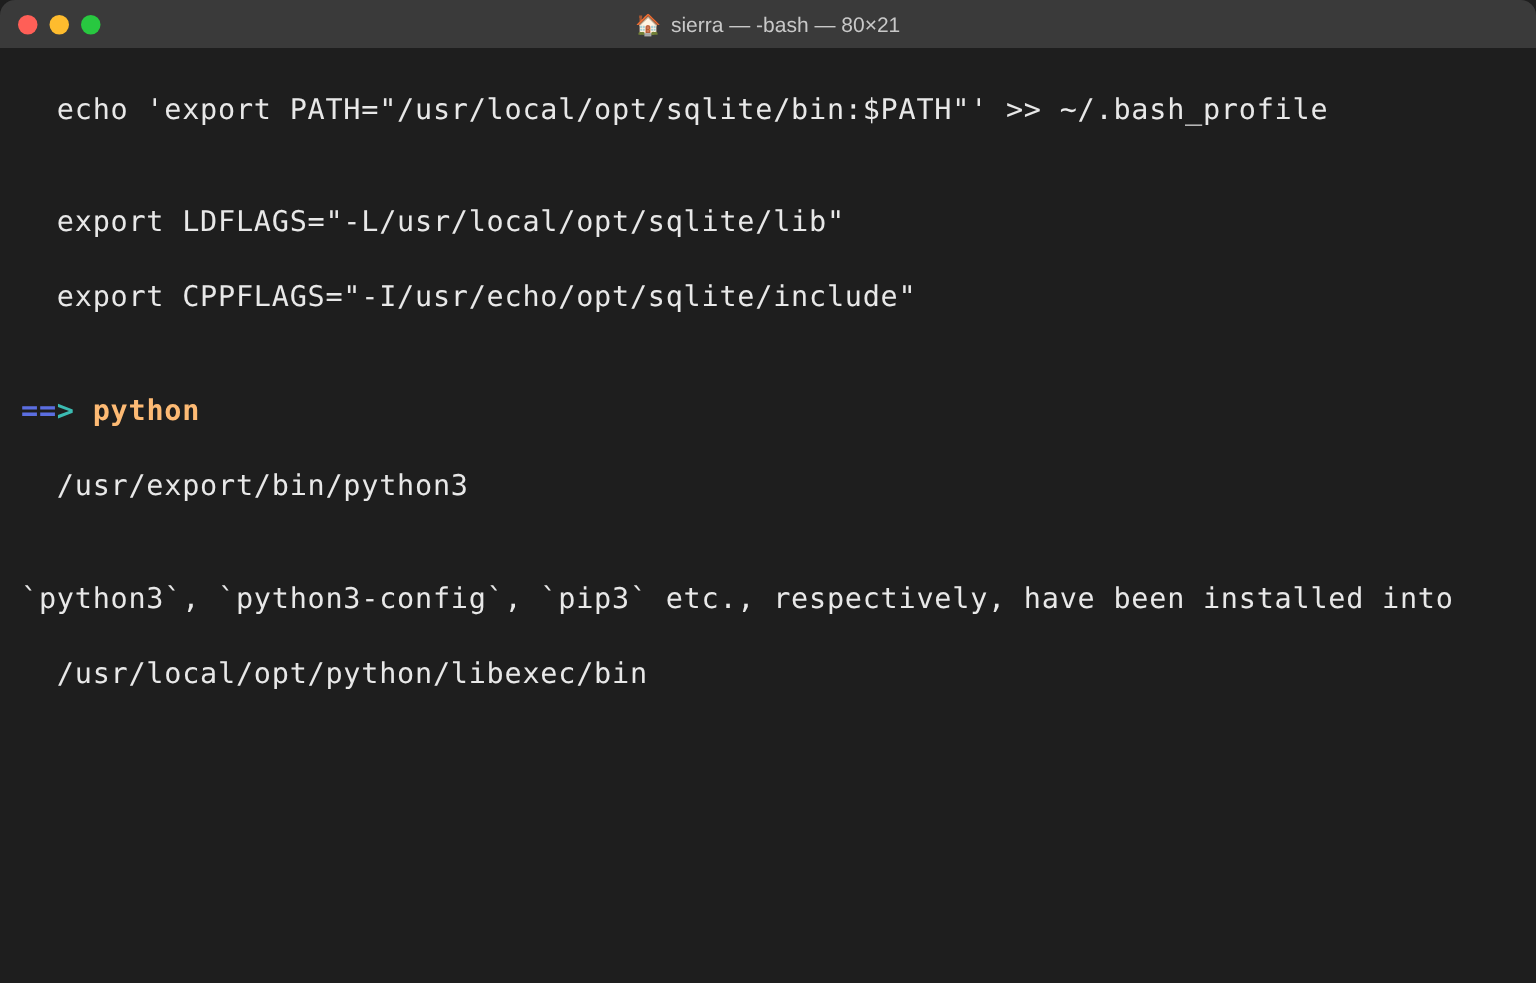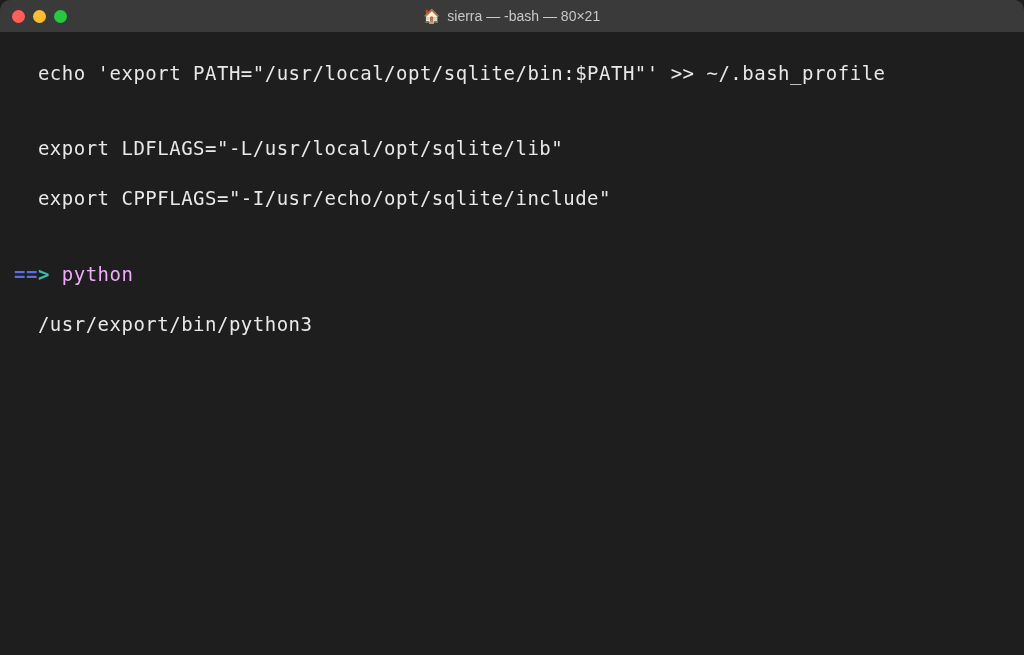--- a/index.html
+++ b/index.html
@@ -65,21 +65,21 @@
       padding: 4px 14px 8px 14px;
       color: #e8e8e8;
       font-size: 19px;
       line-height: 1.32;
       white-space: pre;
       letter-spacing: 0.5px;
     }
     .line { white-space: pre; }
     .arrow-blue { color: #5b6ee1; font-weight: bold; }
     .arrow-teal { color: #3bbbb2; font-weight: bold; }
-    .caveat-name { font-weight: normal; color: #f0abfc; }
+    .caveat-name { font-weight: bold; color: #fdba74; }
   </style>
 </head>
 <body>
 
 <div class="window">
   <div class="titlebar">
     <div class="traffic-lights">
       <div class="traffic-light tl-close"></div>
       <div class="traffic-light tl-min"></div>
       <div class="traffic-light tl-max"></div>
@@ -92,20 +92,22 @@
 
   <div class="terminal-body">
 <div class="line">  echo 'export PATH="/usr/local/opt/sqlite/bin:$PATH"' &gt;&gt; ~/.bash_profile</div>
 <div class="line"></div>
 <div class="line">  export LDFLAGS="-L/usr/local/opt/sqlite/lib"</div>
 <div class="line">  export CPPFLAGS="-I/usr/echo/opt/sqlite/include"</div>
 <div class="line"></div>
 <div class="line"><span class="arrow-blue">==</span><span class="arrow-teal">&gt;</span><span> </span><span class="caveat-name">python</span></div>
 <div class="line">  /usr/export/bin/python3</div>
 <div class="line"></div>
+<div class="line">`python3`, `python3-config`, `pip3` etc., respectively, have been installed into</div>
+<div class="line">  /usr/local/opt/python/libexec/bin</div>
 <div class="line"></div>
 
 
 <div class="line"></div>
 
 
 
 
 <div class="line"></div>
 

